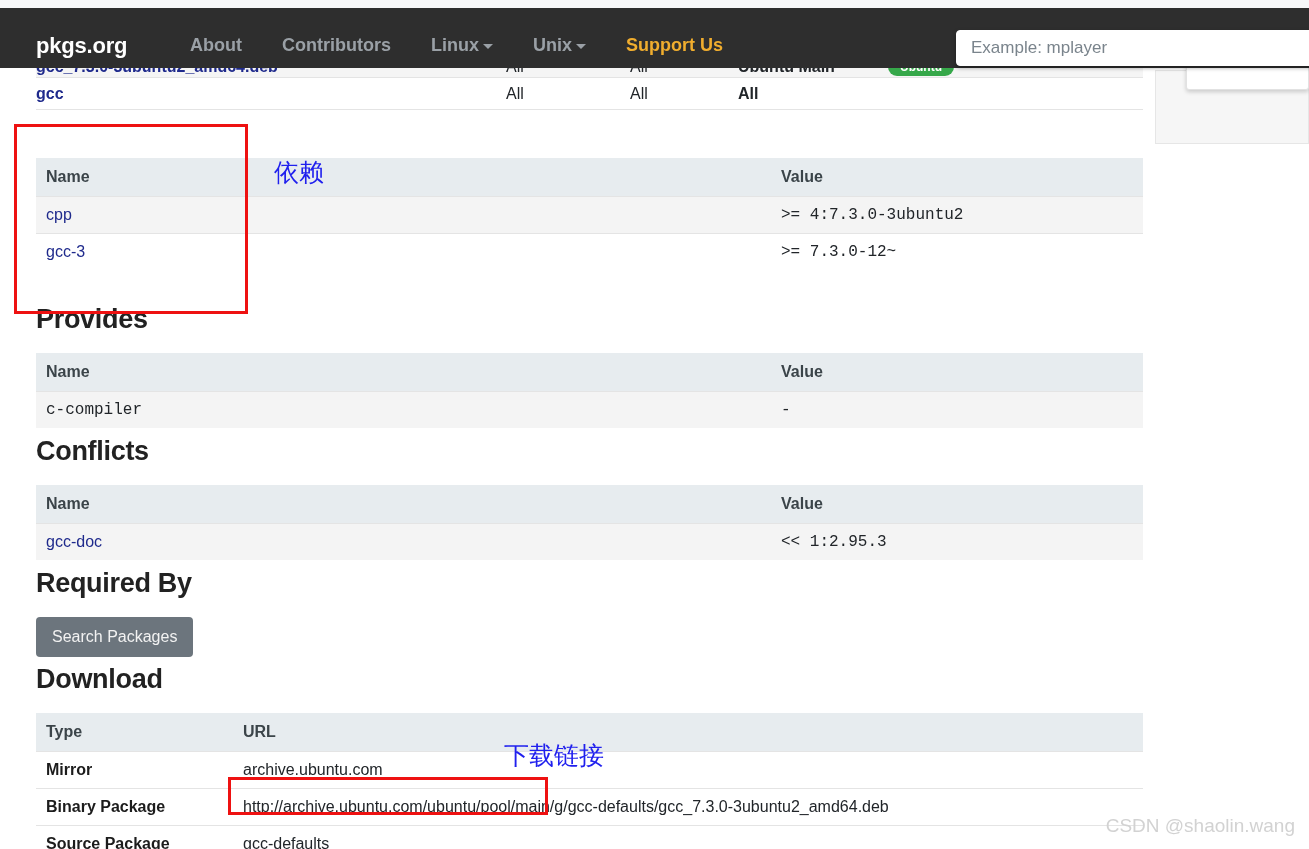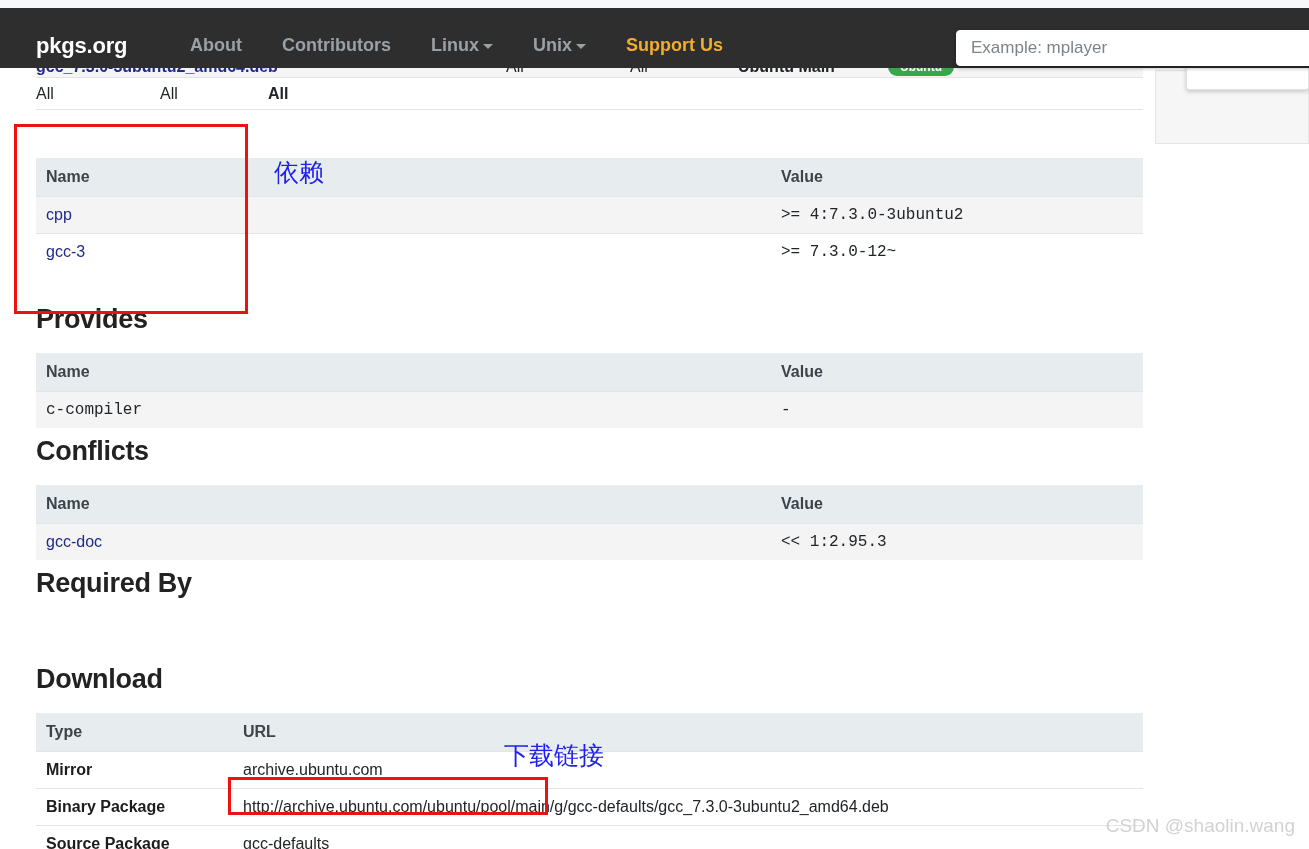--- a/index.html
+++ b/index.html
@@ -236,20 +236,21 @@
 
   <div class="top-table">
     <div class="top-row clipped">
       <span class="tr-name">gcc_7.3.0-3ubuntu2_amd64.deb</span>
       <span class="tr-c1">All</span>
       <span class="tr-c2">All</span>
       <span class="tr-c3">Ubuntu Main</span>
       <span class="badge-green">Ubuntu</span>
     </div>
     <div class="top-row">
+      <span class="tr-name">gcc</span>
       <span class="tr-c1">All</span>
       <span class="tr-c2">All</span>
       <span class="tr-c3">All</span>
     </div>
   </div>
 
   <div class="navbar">
     <div class="brand">pkgs.org</div>
     <div class="nav-links">
       <a class="nav-link" href="#"><span>About</span></a>
@@ -315,20 +316,21 @@
         <tr>
           <td><a class="lnk" href="#">gcc-doc</a></td>
           <td class="mono">&lt;&lt; 1:2.95.3</td>
         </tr>
       </tbody>
     </table>
   </div>
 
   <div style="position:absolute; left:36px; top:570px; width:1107px;">
     <h2 class="sect">Required By</h2>
+    <button class="btn-search" style="margin-top:20px;">Search Packages</button>
   </div>
 
   <div style="position:absolute; left:36px; top:666px; width:1107px;">
     <h2 class="sect">Download</h2>
     <table class="dt dl" style="margin-top:20px;">
       <thead>
         <tr>
           <th style="width:197px;">Type</th>
           <th>URL</th>
         </tr>

